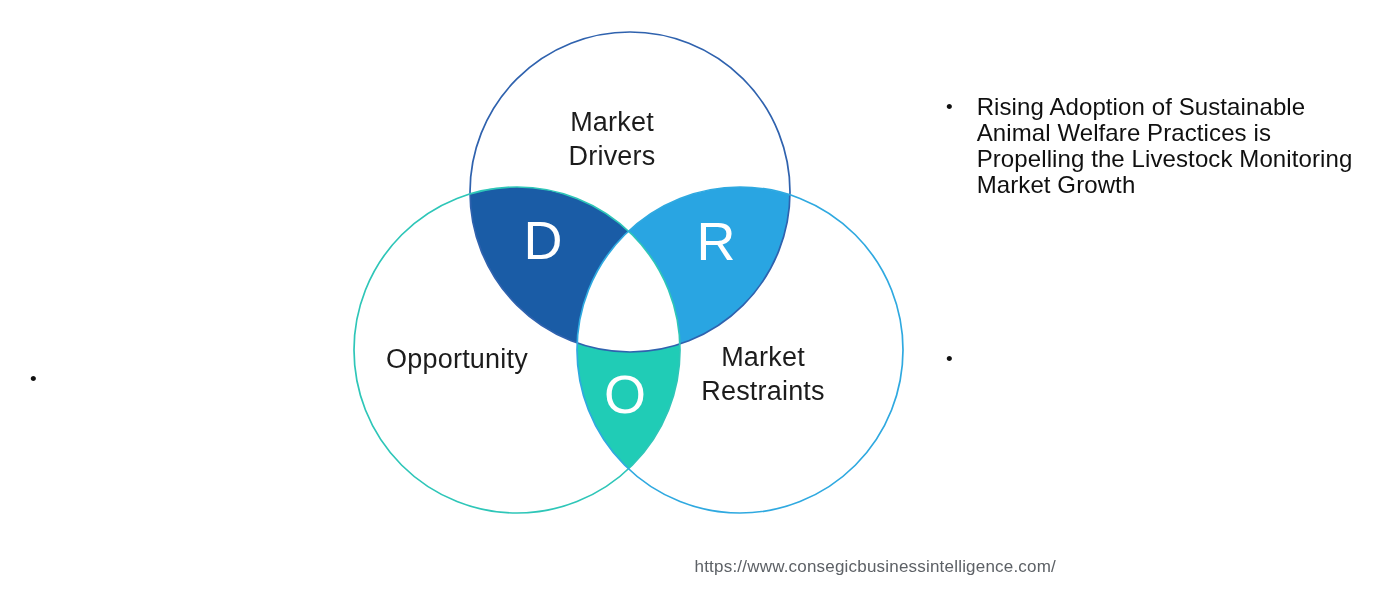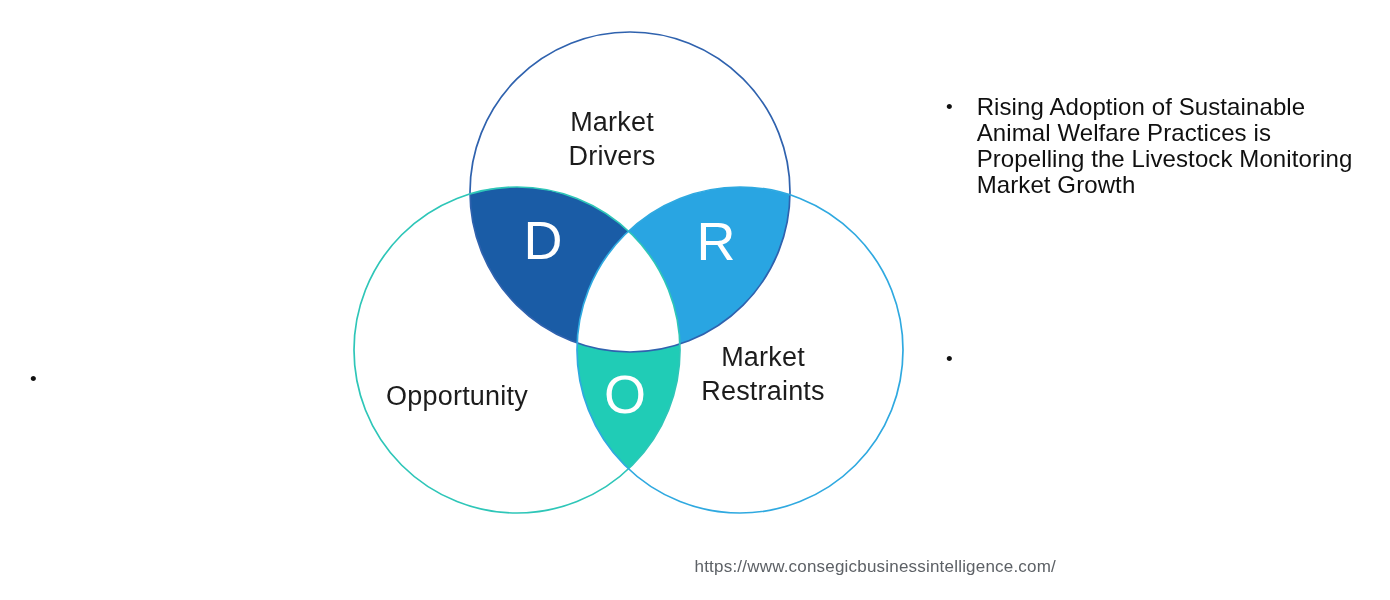--- a/index.html
+++ b/index.html
@@ -111,21 +111,21 @@
       </g>
     </g>
 
     <circle cx="300" cy="177" r="160" fill="none" stroke-width="1.7" stroke="#2f62ae"></circle>
     <circle cx="187" cy="335" r="163" fill="none" stroke-width="1.7" stroke="#2ec6b8"></circle>
     <circle cx="410" cy="335" r="163" fill="none" stroke-width="1.7" stroke="#2fa9e0"></circle>
   </svg>
 
   <div class="venn-label" style="left:612px; top:139px;">Market
 Drivers</div>
-  <div class="venn-label" style="left:457px; top:396px;">Opportunity</div>
+  <div class="venn-label" style="left:457px; top:359px;">Opportunity</div>
   <div class="venn-label" style="left:763px; top:374px;">Market
 Restraints</div>
 
   <div class="venn-letter" style="left:543px; top:240px;">D</div>
   <div class="venn-letter" style="left:716px; top:241px;">R</div>
   <div class="venn-letter" style="left:625px; top:394px;">O</div>
 
   <div class="note note-left">
     <span class="bullet">•</span>
   </div>

